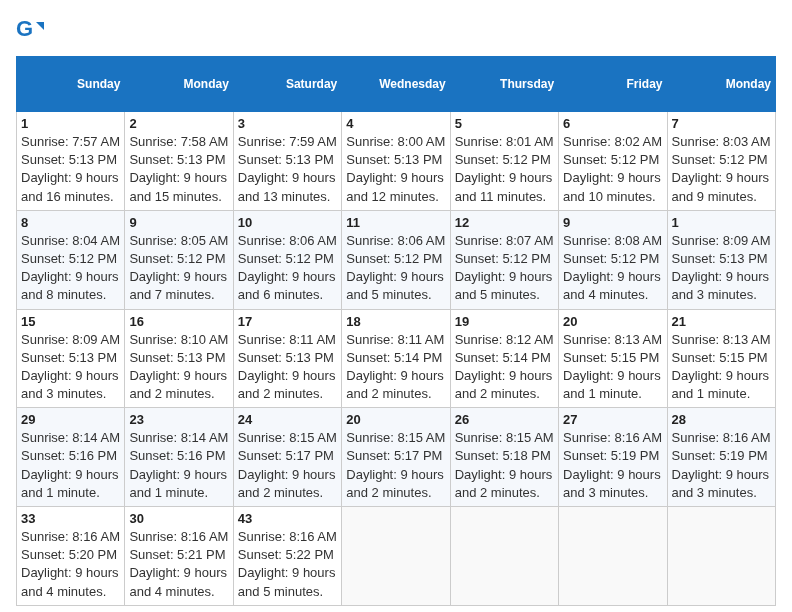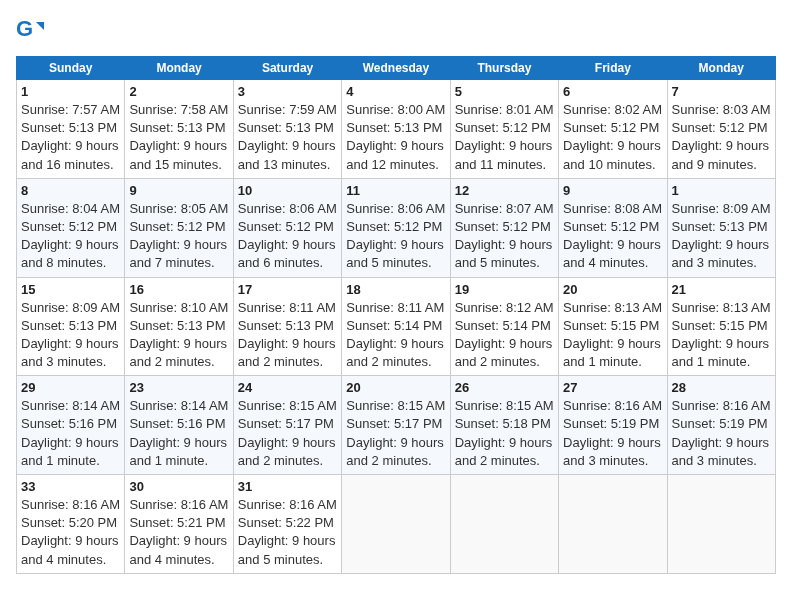--- a/index.html
+++ b/index.html
@@ -38,22 +38,22 @@
       color: #555;
     }
     table {
       width: 100%;
       border-collapse: collapse;
       font-size: 10px;
     }
     thead tr th {
       background: #1a73c1;
       color: #fff;
-      padding: 4px 4px;
-      text-align: center;
+      padding: 20px 4px;
+      text-align: right;
       font-size: 12px;
       font-weight: bold;
       border: 1px solid #1a73c1;
     }
     tbody tr td {
       border: 1px solid #ccc;
       vertical-align: top;
       padding: 4px;
       height: 80px;
       width: calc(100% / 7);
@@ -358,21 +358,21 @@
       </td>
         <td>
         <span class="day-num">30</span>
         <div class="day-info">
           Sunrise: 8:16 AM<br>
           Sunset: 5:21 PM<br>
           Daylight: 9 hours and 4 minutes.
         </div>
       </td>
         <td>
-        <span class="day-num">31</span>
+        <span class="day-num">43</span>
         <div class="day-info">
           Sunrise: 8:16 AM<br>
           Sunset: 5:22 PM<br>
           Daylight: 9 hours and 5 minutes.
         </div>
       </td>
         <td class="empty-cell"></td>
         <td class="empty-cell"></td>
         <td class="empty-cell"></td>
         <td class="empty-cell"></td>

